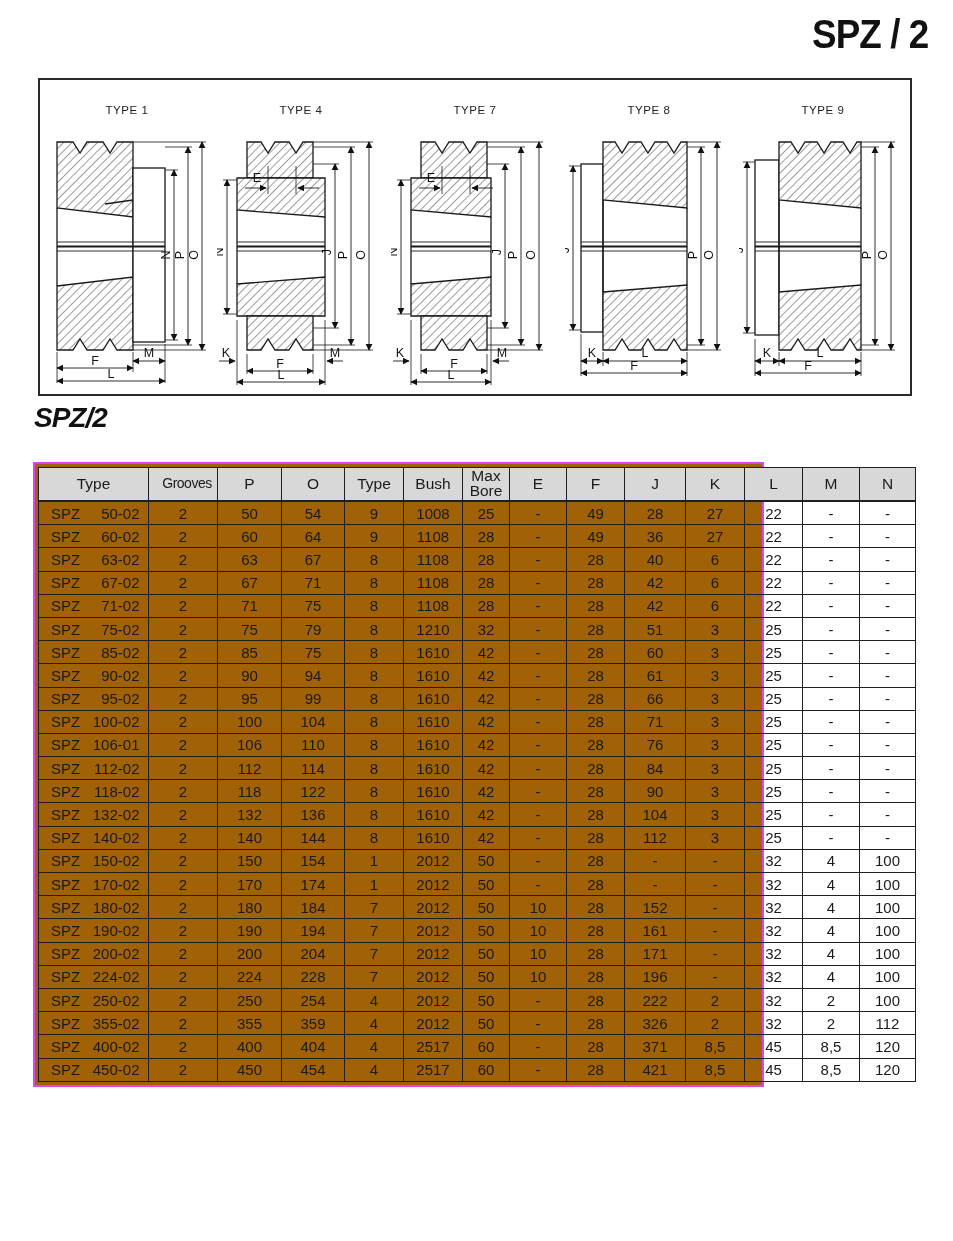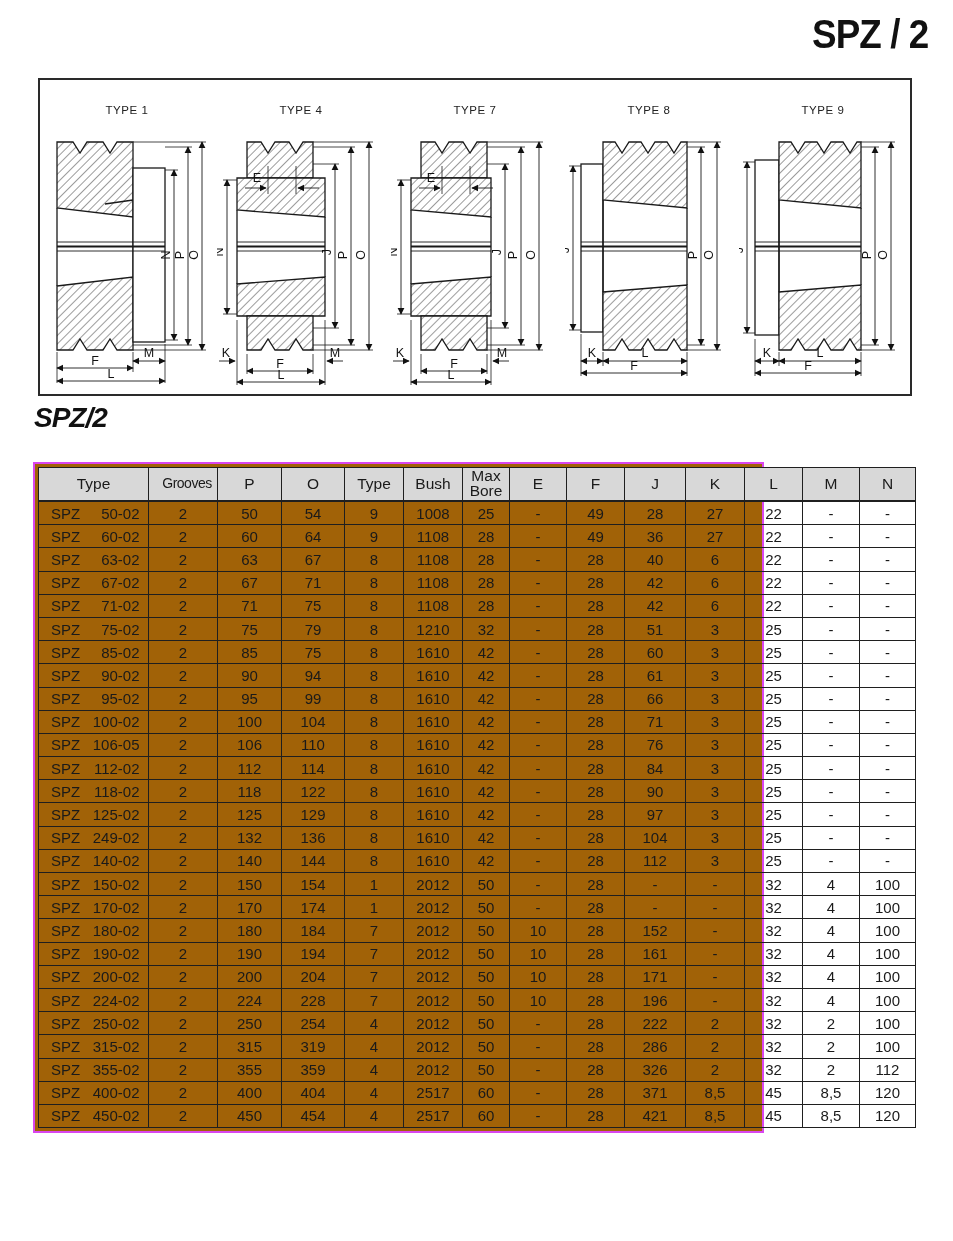--- a/index.html
+++ b/index.html
@@ -412,21 +412,21 @@
             <td>42</td>
             <td>-</td>
             <td>28</td>
             <td>71</td>
             <td>3</td>
             <td>25</td>
             <td>-</td>
             <td>-</td>
           </tr>
           <tr>
-            <td class="type-cell"><span class="t-prefix">SPZ</span><span class="t-size">106-05</span></td>
+            <td class="type-cell"><span class="t-prefix">SPZ</span><span class="t-size">106-01</span></td>
             <td>2</td>
             <td>106</td>
             <td>110</td>
             <td>8</td>
             <td>1610</td>
             <td>42</td>
             <td>-</td>
             <td>28</td>
             <td>76</td>
             <td>3</td>
@@ -460,37 +460,21 @@
             <td>42</td>
             <td>-</td>
             <td>28</td>
             <td>90</td>
             <td>3</td>
             <td>25</td>
             <td>-</td>
             <td>-</td>
           </tr>
           <tr>
-            <td class="type-cell"><span class="t-prefix">SPZ</span><span class="t-size">125-02</span></td>
-            <td>2</td>
-            <td>125</td>
-            <td>129</td>
-            <td>8</td>
-            <td>1610</td>
-            <td>42</td>
-            <td>-</td>
-            <td>28</td>
-            <td>97</td>
-            <td>3</td>
-            <td>25</td>
-            <td>-</td>
-            <td>-</td>
-          </tr>
-          <tr>
-            <td class="type-cell"><span class="t-prefix">SPZ</span><span class="t-size">249-02</span></td>
+            <td class="type-cell"><span class="t-prefix">SPZ</span><span class="t-size">132-02</span></td>
             <td>2</td>
             <td>132</td>
             <td>136</td>
             <td>8</td>
             <td>1610</td>
             <td>42</td>
             <td>-</td>
             <td>28</td>
             <td>104</td>
             <td>3</td>
@@ -614,36 +598,20 @@
             <td class="type-cell"><span class="t-prefix">SPZ</span><span class="t-size">250-02</span></td>
             <td>2</td>
             <td>250</td>
             <td>254</td>
             <td>4</td>
             <td>2012</td>
             <td>50</td>
             <td>-</td>
             <td>28</td>
             <td>222</td>
-            <td>2</td>
-            <td>32</td>
-            <td>2</td>
-            <td>100</td>
-          </tr>
-          <tr>
-            <td class="type-cell"><span class="t-prefix">SPZ</span><span class="t-size">315-02</span></td>
-            <td>2</td>
-            <td>315</td>
-            <td>319</td>
-            <td>4</td>
-            <td>2012</td>
-            <td>50</td>
-            <td>-</td>
-            <td>28</td>
-            <td>286</td>
             <td>2</td>
             <td>32</td>
             <td>2</td>
             <td>100</td>
           </tr>
           <tr>
             <td class="type-cell"><span class="t-prefix">SPZ</span><span class="t-size">355-02</span></td>
             <td>2</td>
             <td>355</td>
             <td>359</td>

